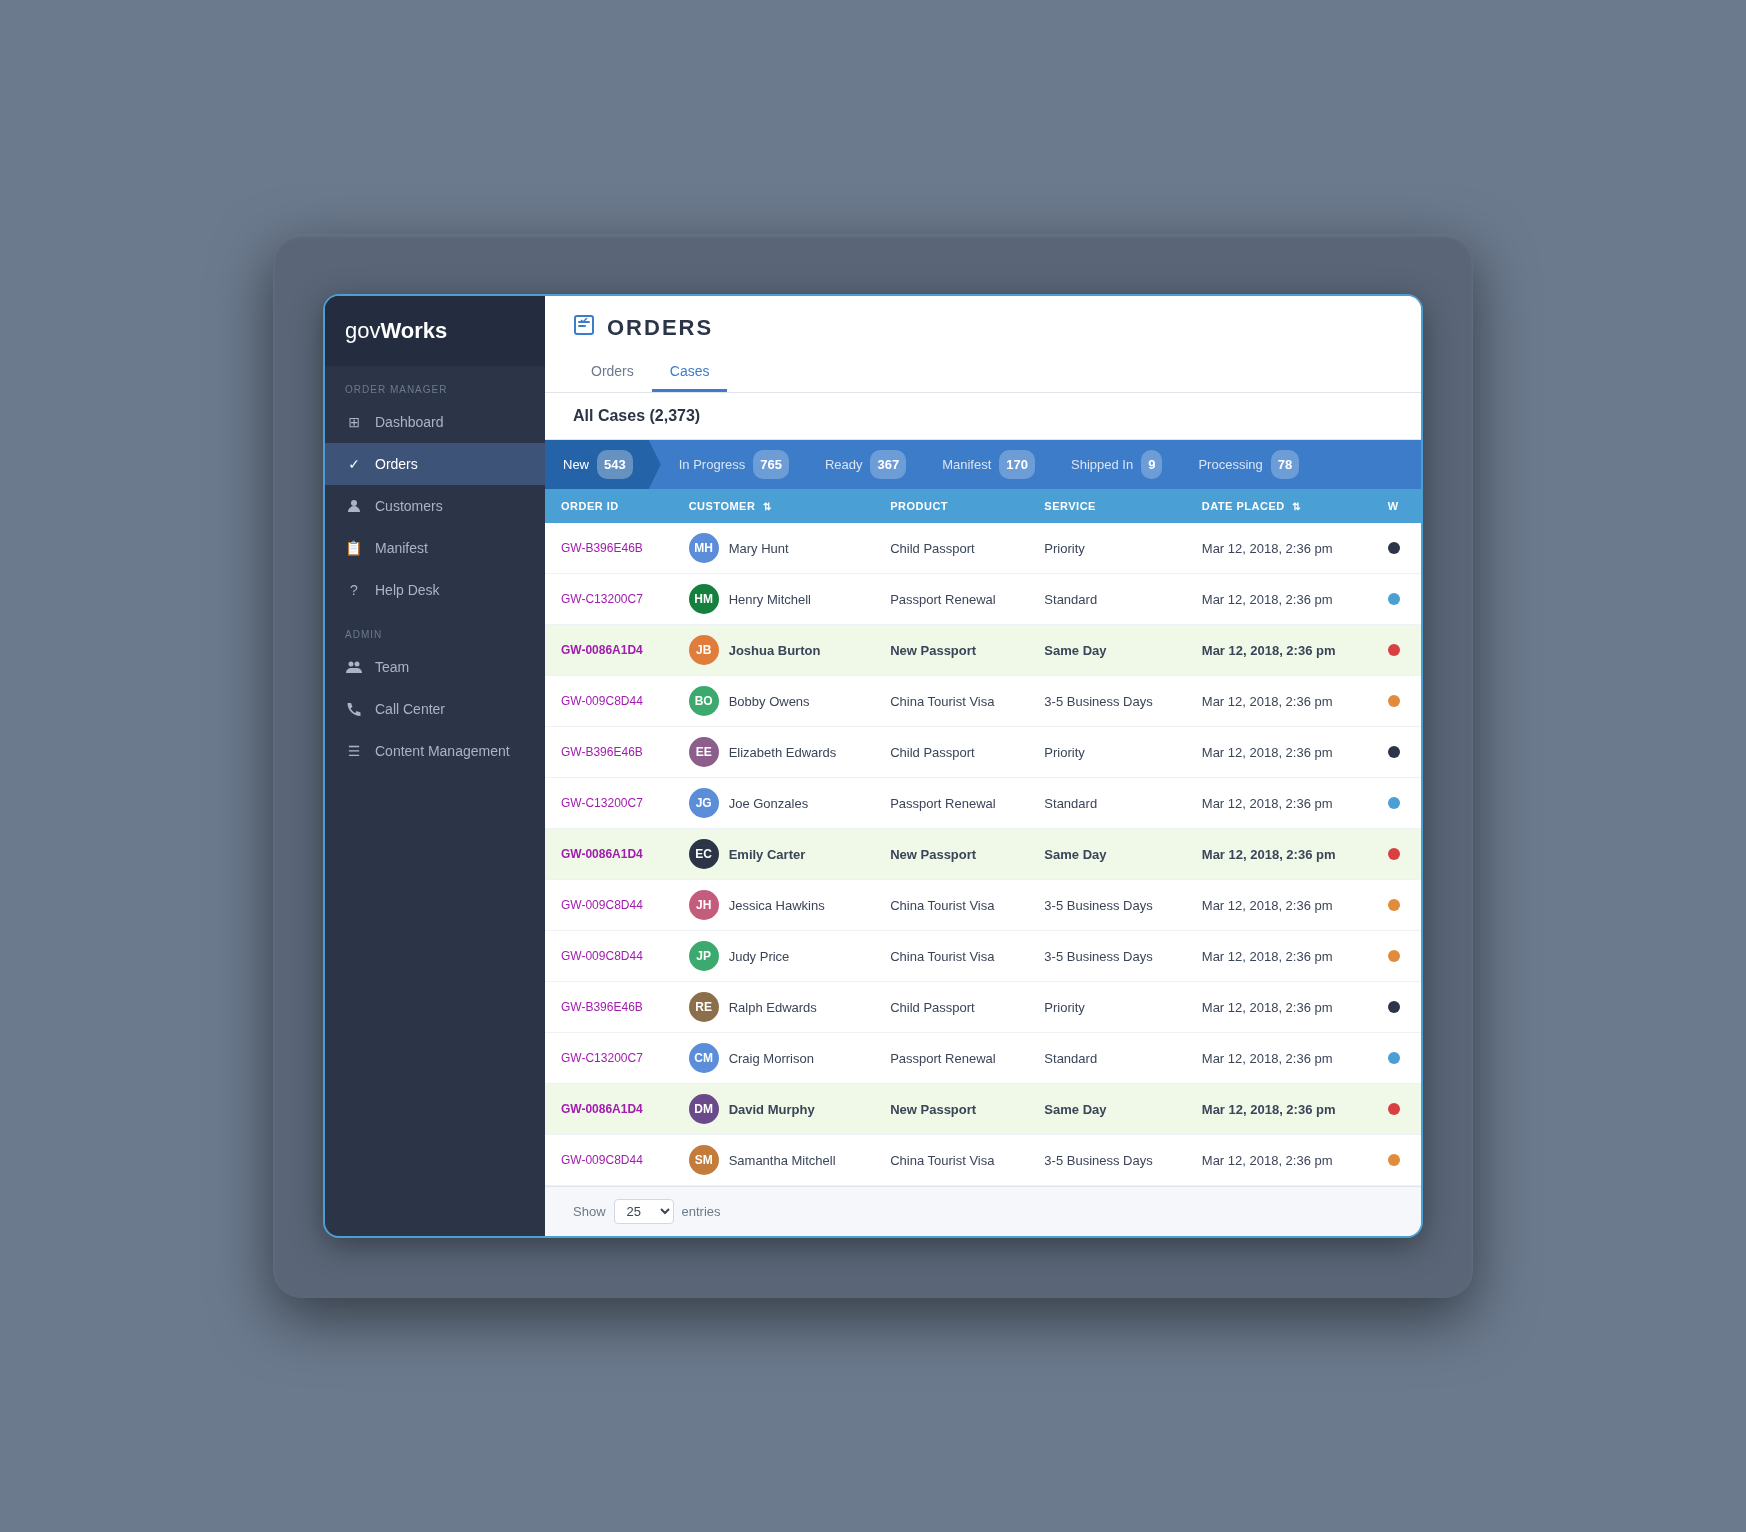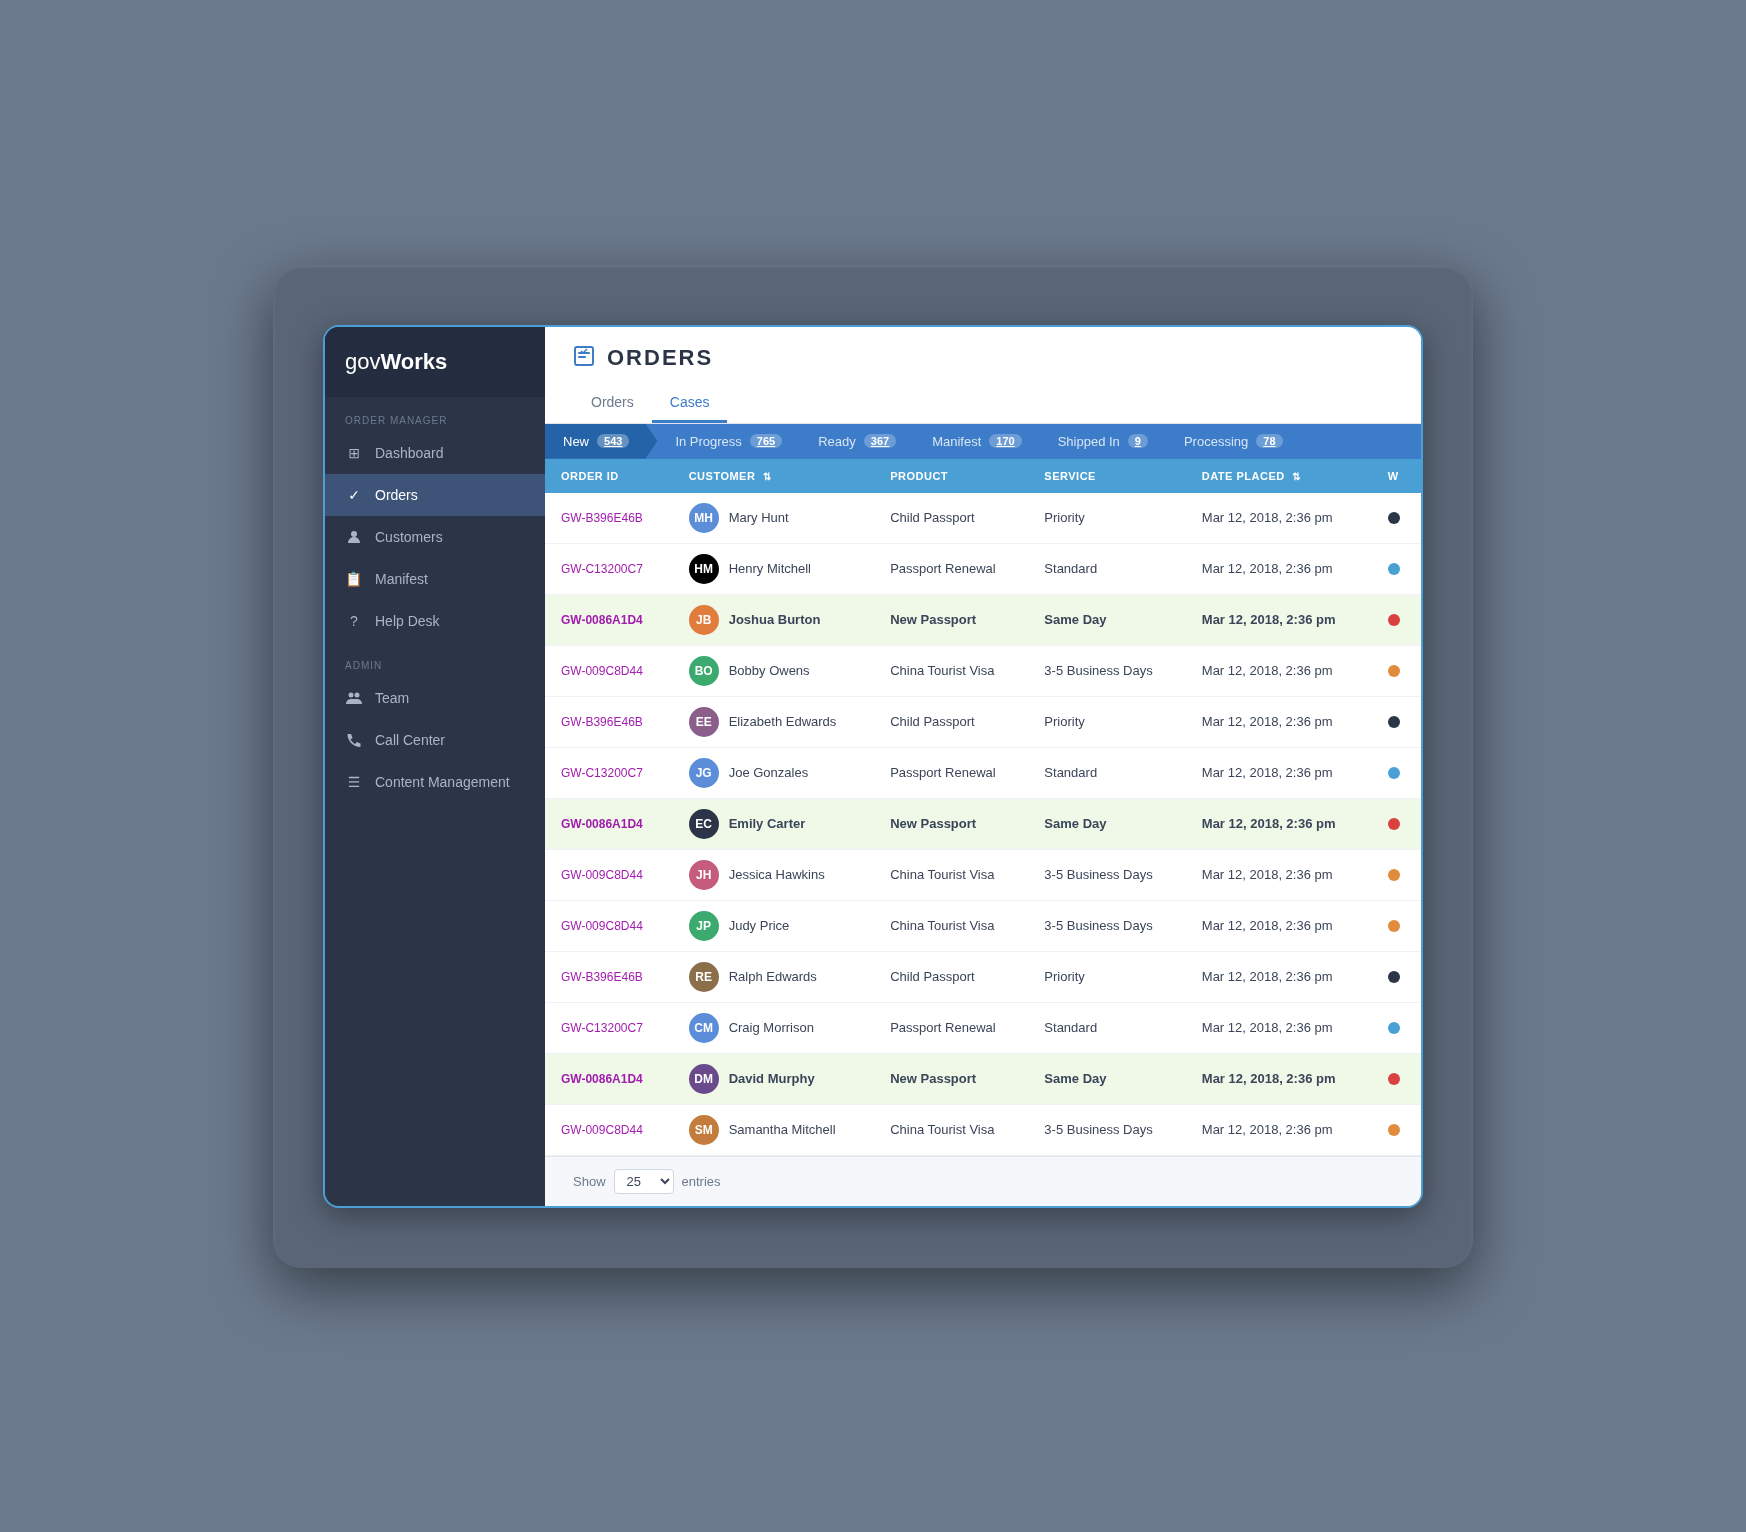--- a/index.html
+++ b/index.html
@@ -155,24 +155,23 @@
       background: #2563a8;
       color: #ffffff;
       clip-path: polygon(0 0, calc(100% - 12px) 0, 100% 50%, calc(100% - 12px) 100%, 0 100%);
       padding-right: 28px;
       z-index: 2;
     }
     .status-step .badge {
       background: rgba(255,255,255,0.25);
       color: #ffffff;
       border-radius: 10px;
-      padding: 1px 7px;
-      font-size: 11px;
+      padding: 7px 7px;
+      font-size: 13px;
       font-weight: 600;
-      text-decoration: underline;
     }
     .status-step.active .badge {
       background: rgba(255,255,255,0.3);
     }
     
     .table-wrapper {
       flex: 1;
       overflow: auto;
       background: #ffffff;
     }
@@ -343,20 +342,23 @@
               </svg>
           </span>
           <h1 class="page-title">ORDERS</h1>
         </div>
         <div class="tab-bar">
           <div class="tab">Orders</div>
           <div class="tab active">Cases</div>
         </div>
       </div>
 
+      <div class="cases-header">
+        <div class="cases-title">All Cases (2,373)</div>
+      </div>
 
       <div class="status-bar">
         <div class="status-step active">
           <span>New</span>
           <span class="badge">543</span>
         </div>
         <div class="status-step">
           <span>In Progress</span>
           <span class="badge">765</span>
         </div>
@@ -409,21 +411,21 @@
                 <td>Priority</td>
                 <td>Mar 12, 2018, 2:36 pm</td>
                 <td>
                   <div class="status-dot" style="background: rgb(44, 53, 71);"></div>
                 </td>
               </tr>
               <tr>
                 <td class="order-id">GW-C13200C7</td>
                 <td>
                   <div class="customer-cell">
-                    <div class="avatar" style="background: #000000;">HM</div>
+                    <div class="avatar" style="background: #15803d;">HM</div>
                     <span>Henry Mitchell</span>
                   </div>
                 </td>
                 <td>Passport Renewal</td>
                 <td>Standard</td>
                 <td>Mar 12, 2018, 2:36 pm</td>
                 <td>
                   <div class="status-dot" style="background: rgb(74, 159, 212);"></div>
                 </td>
               </tr>

